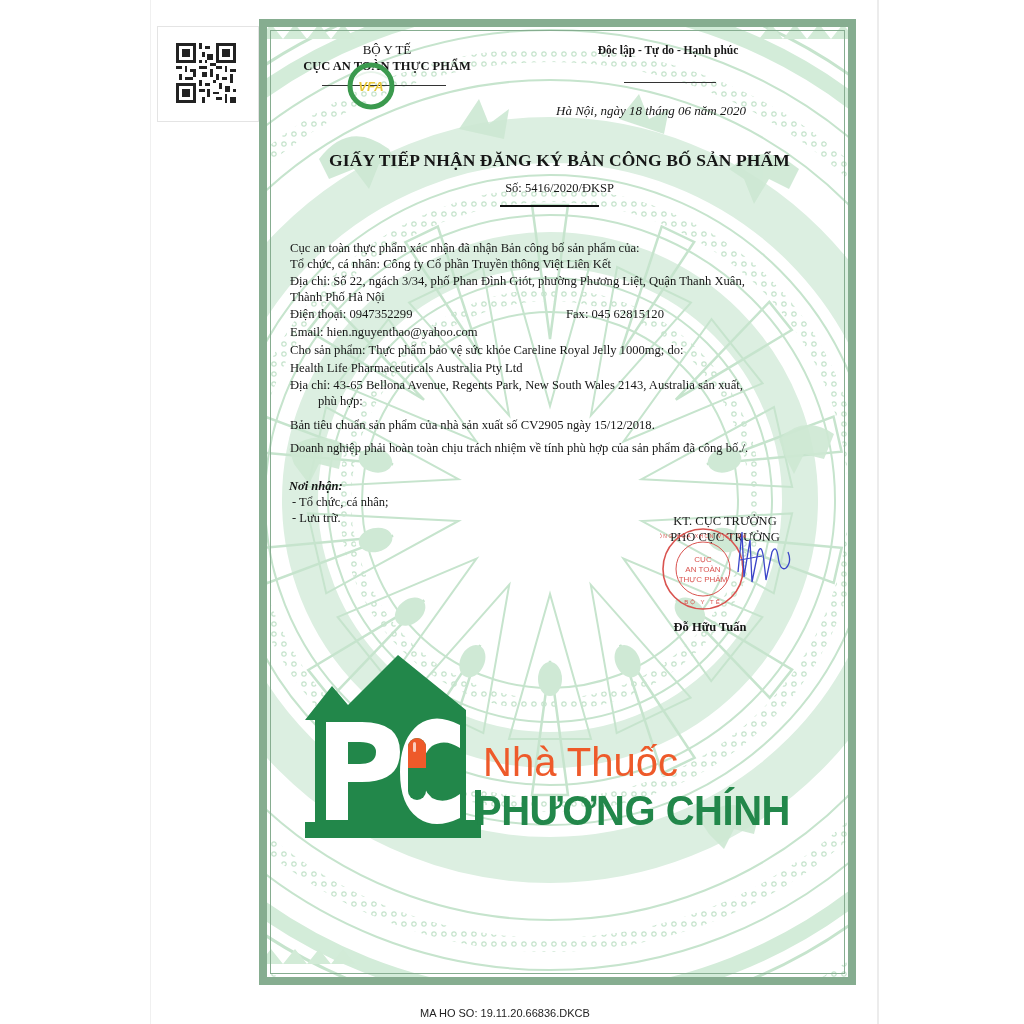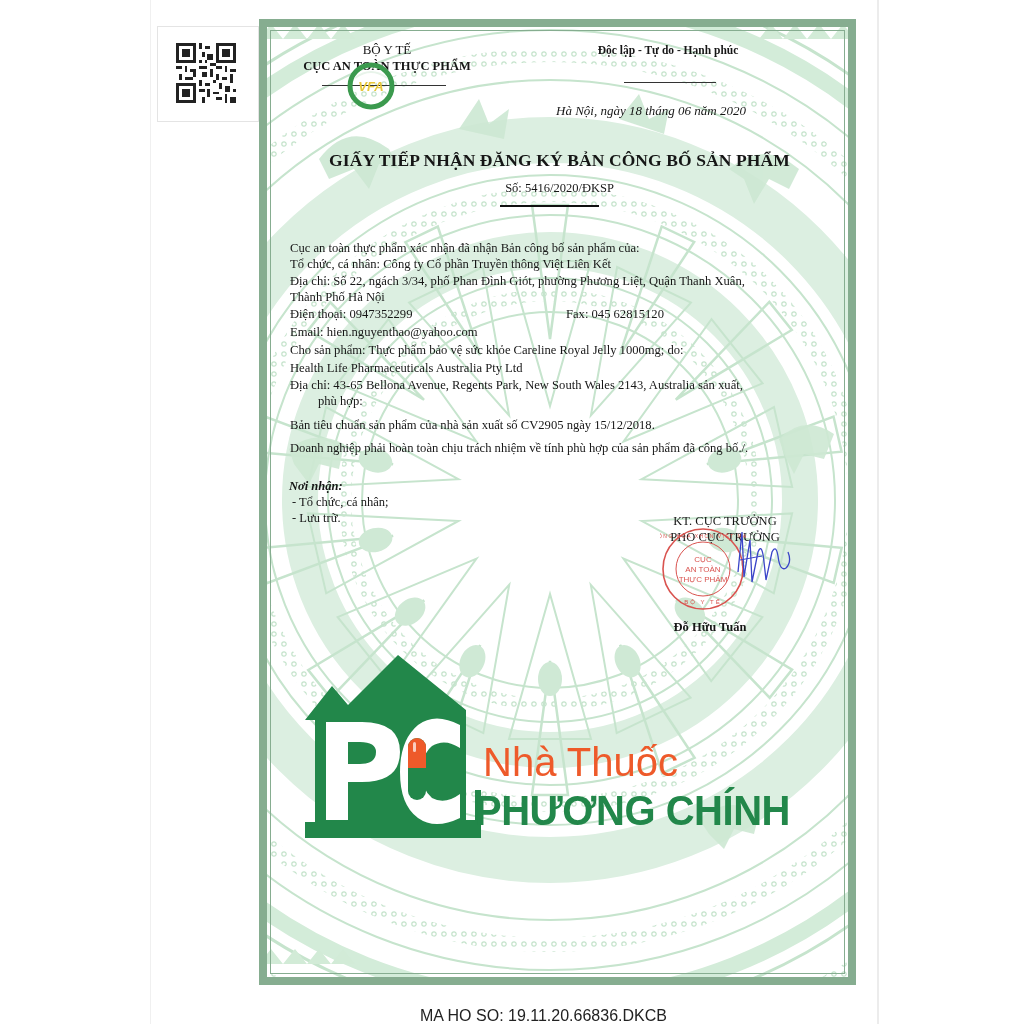--- a/index.html
+++ b/index.html
@@ -53,21 +53,21 @@
     .logo { position: absolute; left: 300px; top: 650px; width: 540px; height: 200px; }
     .logo-top {
       position: absolute; left: 467px; top: 740px; font-family: "Liberation Sans", sans-serif;
       font-size: 40px; color: #ee5a2a; letter-spacing: 0px; line-height: 44px; margin-left: 16px;
     }
     .logo-bottom {
       position: absolute; left: 475px; top: 786px; font-family: "Liberation Sans", sans-serif;
       font-weight: bold; font-size: 43px; color: #22874a; line-height: 48px; letter-spacing: -0.5px;
       transform: scaleX(0.93); transform-origin: left top;
     }
-    .footer { position: absolute; left: 420px; top: 1007px; font-family: "Liberation Sans", sans-serif; font-size: 16px; color: #222; }
+    .footer { position: absolute; left: 420px; top: 1007px; font-family: "Liberation Sans", sans-serif; font-size: 11px; color: #222; }
   </style>
 </head>
 <body>
 
 <div class="page"></div>
 
 <div class="qr-box">
   <svg class="qr" viewBox="0 0 21 21" shape-rendering="crispEdges">
     <rect width="21" height="21" fill="#fff"></rect>
     <g fill="#222">

